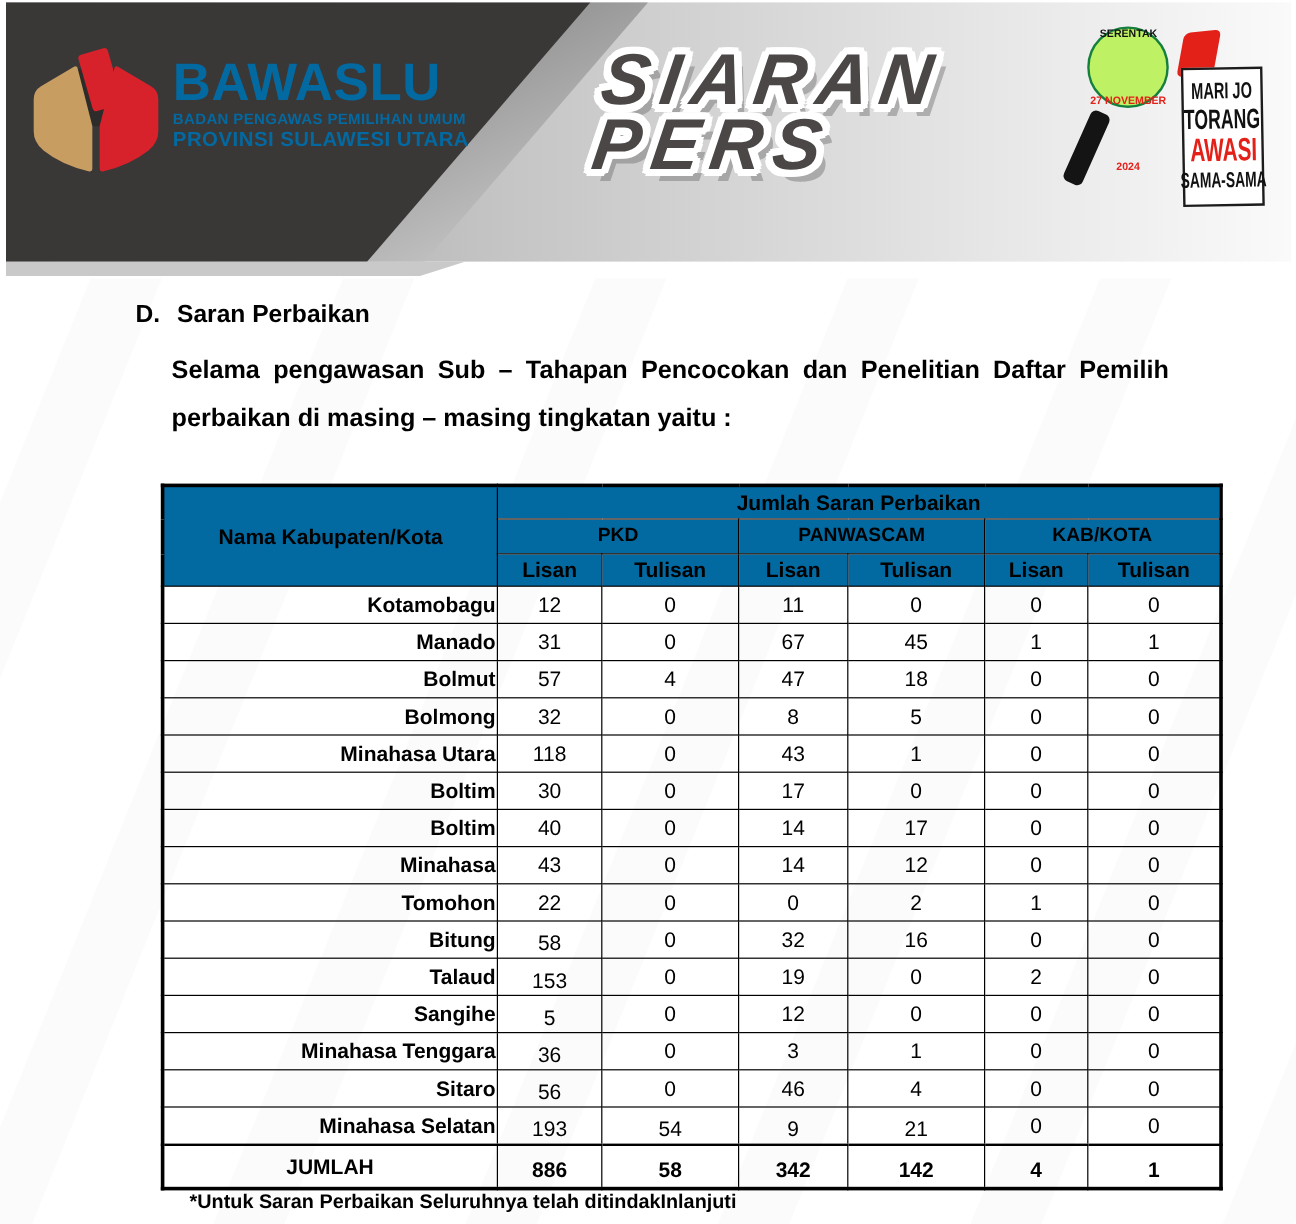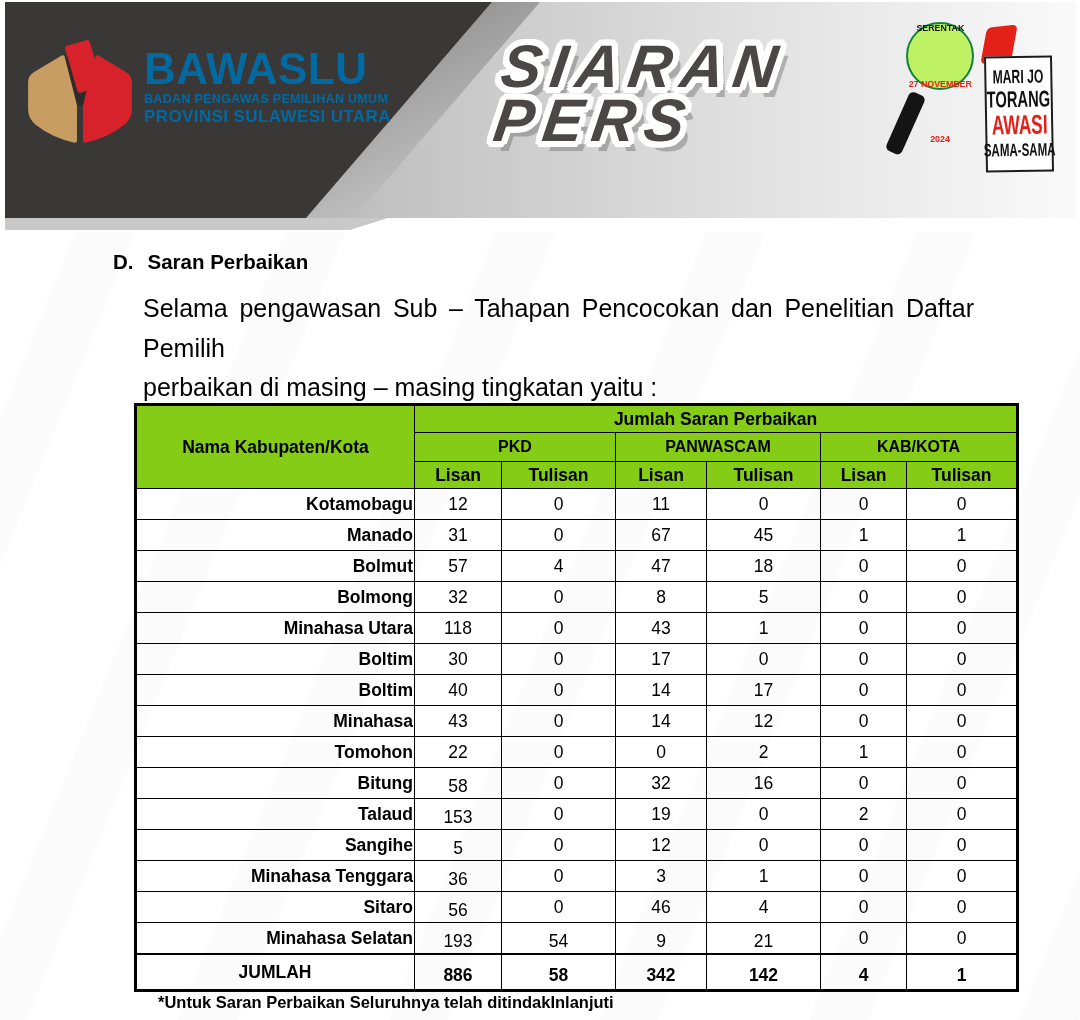--- a/index.html
+++ b/index.html
@@ -64,31 +64,31 @@
   .badge-circle span{display:block;font-weight:bold;font-size:9px;line-height:10.5px;letter-spacing:0;transform:scaleX(0.98);white-space:nowrap;}
   .bc-black{color:#111;}
   .bc-red{color:#e32119;}
   .badge-handle{
     position:absolute;left:30px;top:84px;width:17px;height:64px;background:#141414;
     border-radius:5px;transform:rotate(24deg);transform-origin:50% 0;z-index:3;
   }
 
   
   .section-heading{position:absolute;left:113px;top:250px;display:flex;gap:14px;font-size:20.5px;font-weight:bold;z-index:6;}
-  .para{position:absolute;left:143px;top:289px;width:831px;font-size:25px;z-index:6;}
+  .para{position:absolute;left:143px;top:289px;width:831px;font-size:21px;z-index:6;font-weight:bold;}
   .para .pline{line-height:39.5px;text-align:justify;}
   .para .pline.justify-full{text-align-last:justify;}
 
   .data-table{
     position:absolute;left:134px;top:403px;width:882px;z-index:6;
     border-collapse:collapse;table-layout:fixed;
     border:3px solid #000;
   }
   .data-table th,.data-table td{border:1.5px solid #000;overflow:hidden;}
-  .data-table th{background:#84cc16;font-weight:bold;font-size:17.5px;text-align:center;padding:0;}
+  .data-table th{background:#0369a1;font-weight:bold;font-size:17.5px;text-align:center;padding:0;}
   .h-row1 th{height:26px;}
   .h-row2 th{height:28px;font-size:16px;}
   .h-row3 th{height:26px;}
   .data-table td{height:28px;font-size:17.5px;vertical-align:middle;background:#fff0;}
   td.name{text-align:right;padding-left:10px;font-weight:bold;}
   td.val{text-align:center;font-weight:normal;}
   
   tbody tr:nth-child(n+10):nth-child(-n+15) td:nth-child(2){vertical-align:bottom;padding-bottom:1px;}
   tbody tr:nth-child(15) td:nth-child(n+2):nth-child(-n+5){vertical-align:bottom;padding-bottom:1px;}
   .total-row td{border-top:2.5px solid #000;font-weight:bold;height:30px;}

